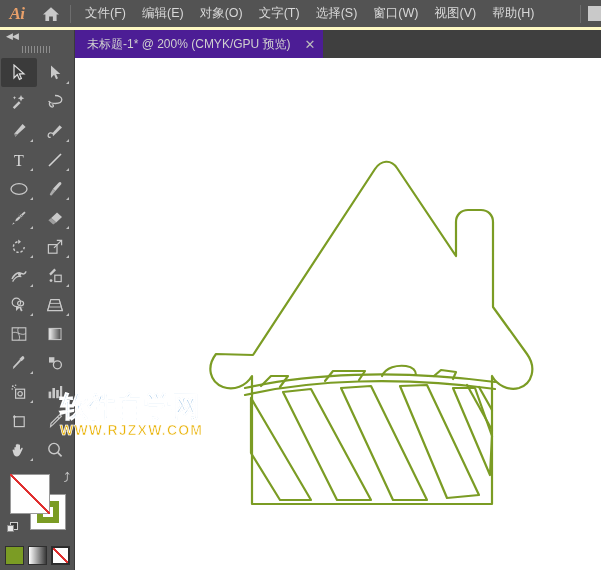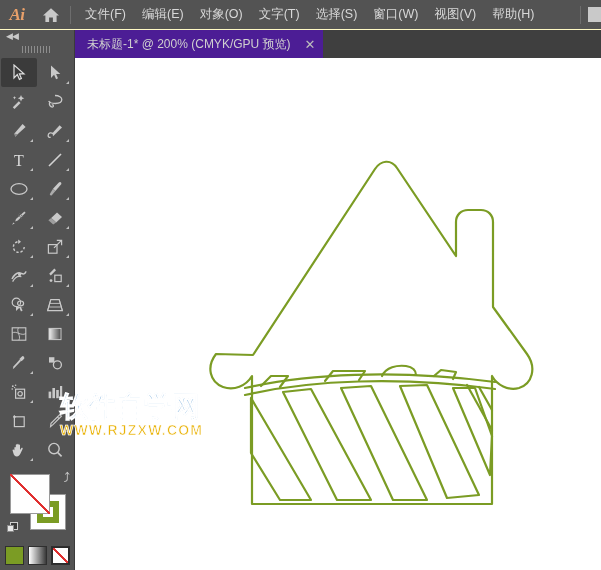--- a/index.html
+++ b/index.html
@@ -8,21 +8,21 @@
     background:#ffffff;
     font-family:"Liberation Sans","DejaVu Sans",sans-serif;
     -webkit-font-smoothing:antialiased;
   }
   #app{position:relative;width:601px;height:570px;overflow:hidden;background:#4a4a4a;}
 
   
   .menubar{
     position:absolute;left:0;top:0;width:601px;height:30px;
     background:#535353;display:flex;align-items:center;
-    border-bottom:1px solid #fef9c3;box-sizing:border-box;
+    border-bottom:3px solid #fef9c3;box-sizing:border-box;
   }
   .ai-logo{
     width:34px;height:30px;display:flex;align-items:center;justify-content:center;
     color:#e8a06a;font-size:17px;font-weight:bold;font-style:italic;
     font-family:"Liberation Serif",serif;letter-spacing:-0.5px;
   }
   .home-btn{
     width:34px;height:30px;display:flex;align-items:center;justify-content:center;
   }
   .menu-sep{width:1px;height:18px;background:#6d6d6d;margin:0 6px 0 2px;}

